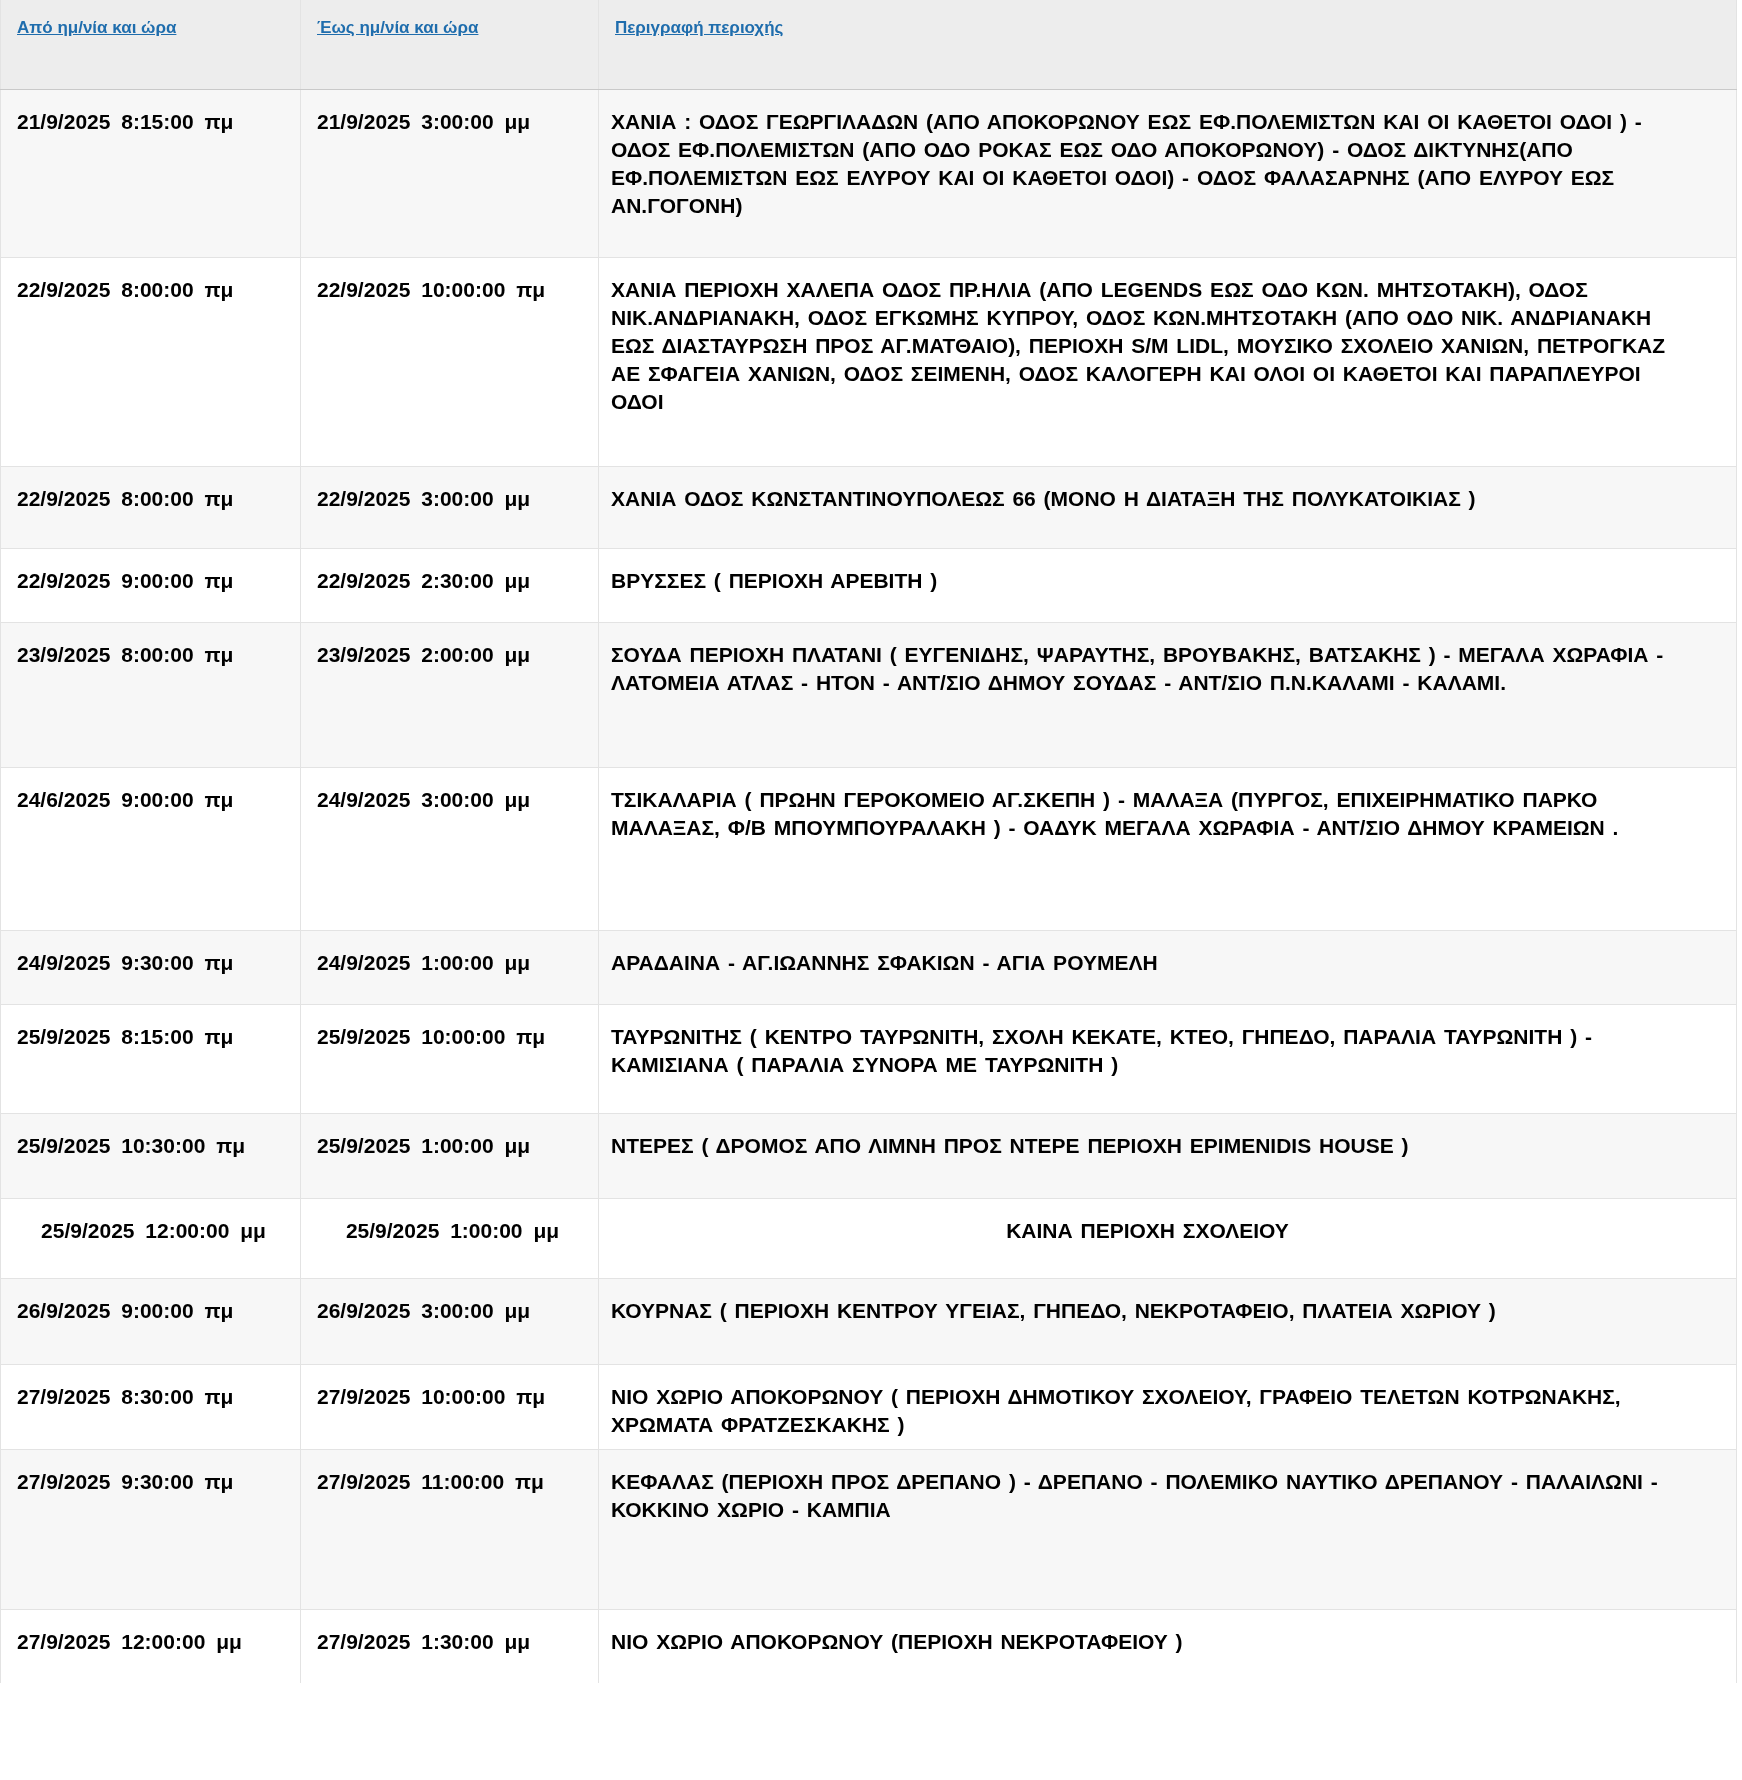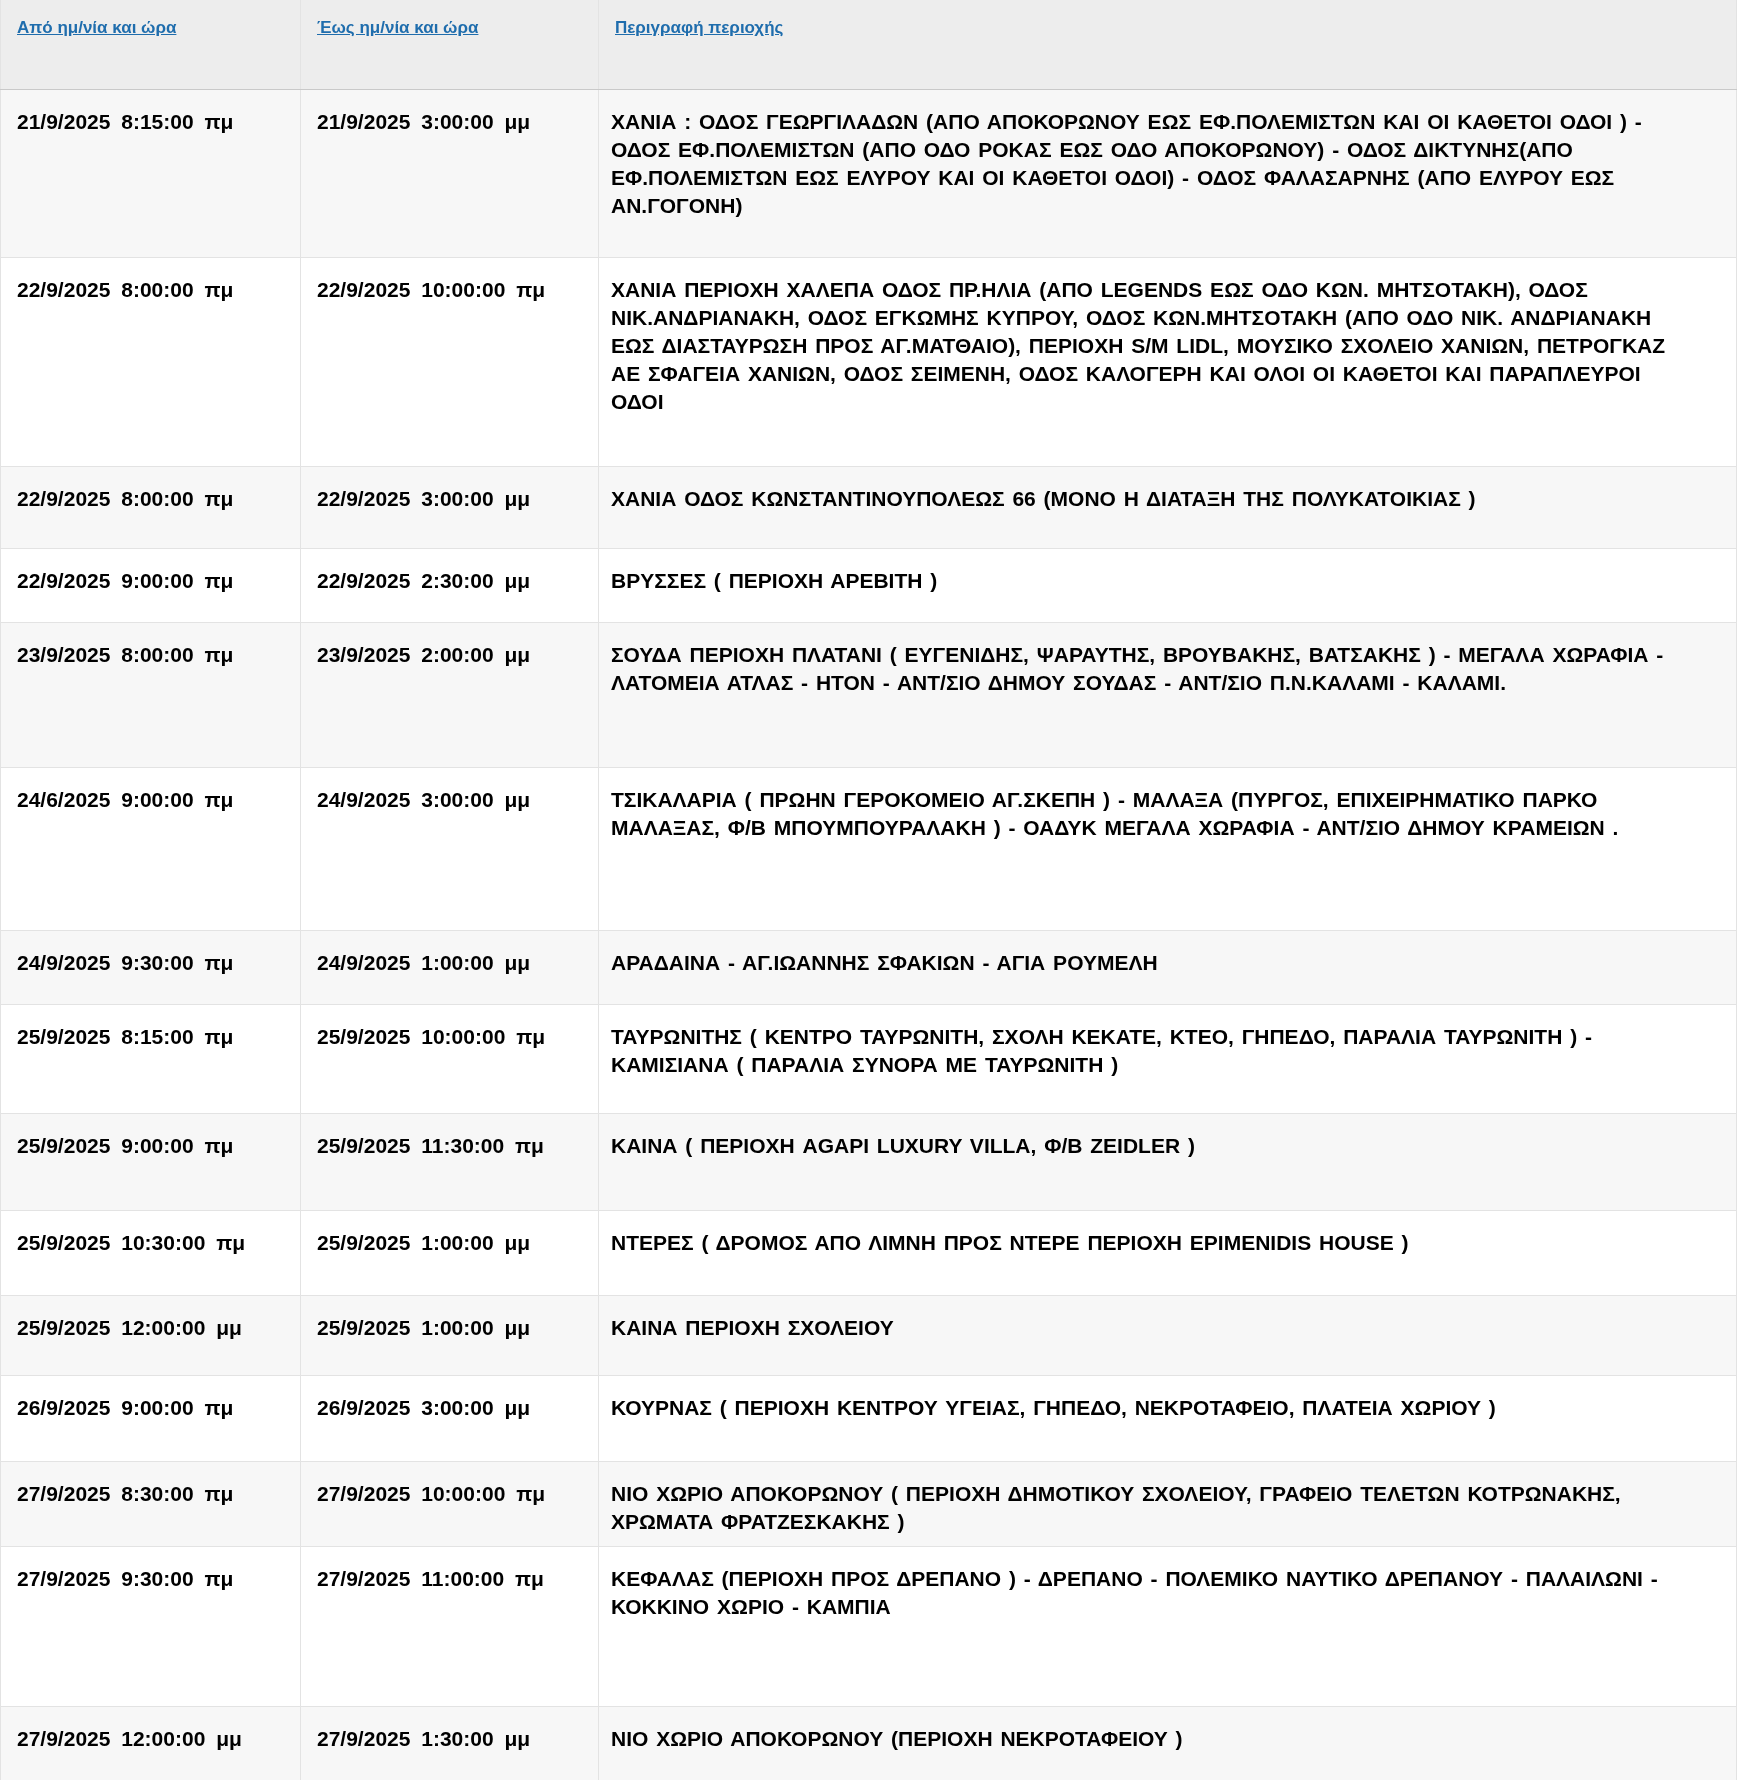--- a/index.html
+++ b/index.html
@@ -117,31 +117,26 @@
       <tr style="height: 74px; padding-left: 8px;">
     <td class="dt">24/9/2025 9:30:00 πμ</td>
     <td class="dt">24/9/2025 1:00:00 μμ</td>
     <td class="area">ΑΡΑΔΑΙΝΑ - ΑΓ.ΙΩΑΝΝΗΣ ΣΦΑΚΙΩΝ - ΑΓΙΑ ΡΟΥΜΕΛΗ</td>
   </tr>
       <tr style="height: 109px;">
     <td class="dt">25/9/2025 8:15:00 πμ</td>
     <td class="dt">25/9/2025 10:00:00 πμ</td>
     <td class="area">ΤΑΥΡΩΝΙΤΗΣ ( ΚΕΝΤΡΟ ΤΑΥΡΩΝΙΤΗ, ΣΧΟΛΗ ΚΕΚΑΤΕ, ΚΤΕΟ, ΓΗΠΕΔΟ, ΠΑΡΑΛΙΑ ΤΑΥΡΩΝΙΤΗ ) - ΚΑΜΙΣΙΑΝΑ ( ΠΑΡΑΛΙΑ ΣΥΝΟΡΑ ΜΕ ΤΑΥΡΩΝΙΤΗ )</td>
   </tr>
-      <tr style="height: 97px;">
-    <td class="dt">25/9/2025 9:00:00 πμ</td>
-    <td class="dt">25/9/2025 11:30:00 πμ</td>
-    <td class="area">ΚΑΙΝΑ ( ΠΕΡΙΟΧΗ AGAPI LUXURY VILLA, Φ/Β ZEIDLER )</td>
-  </tr>
       <tr style="height: 85px;">
     <td class="dt">25/9/2025 10:30:00 πμ</td>
     <td class="dt">25/9/2025 1:00:00 μμ</td>
     <td class="area">ΝΤΕΡΕΣ ( ΔΡΟΜΟΣ ΑΠΟ ΛΙΜΝΗ ΠΡΟΣ ΝΤΕΡΕ ΠΕΡΙΟΧΗ EPIMENIDIS HOUSE )</td>
   </tr>
-      <tr style="height: 80px;">
+      <tr style="height: 80px; text-align: center;">
     <td class="dt">25/9/2025 12:00:00 μμ</td>
     <td class="dt">25/9/2025 1:00:00 μμ</td>
     <td class="area">ΚΑΙΝΑ ΠΕΡΙΟΧΗ ΣΧΟΛΕΙΟΥ</td>
   </tr>
       <tr style="height: 86px;">
     <td class="dt">26/9/2025 9:00:00 πμ</td>
     <td class="dt">26/9/2025 3:00:00 μμ</td>
     <td class="area">ΚΟΥΡΝΑΣ ( ΠΕΡΙΟΧΗ ΚΕΝΤΡΟΥ ΥΓΕΙΑΣ, ΓΗΠΕΔΟ, ΝΕΚΡΟΤΑΦΕΙΟ, ΠΛΑΤΕΙΑ ΧΩΡΙΟΥ )</td>
   </tr>
       <tr style="height: 85px;">

